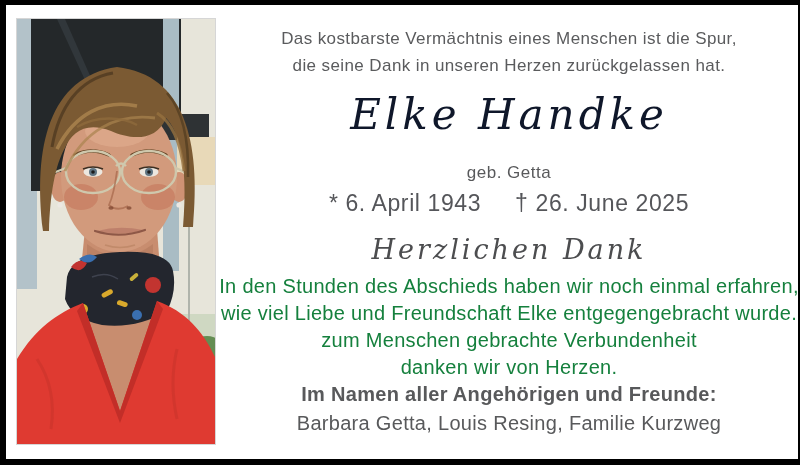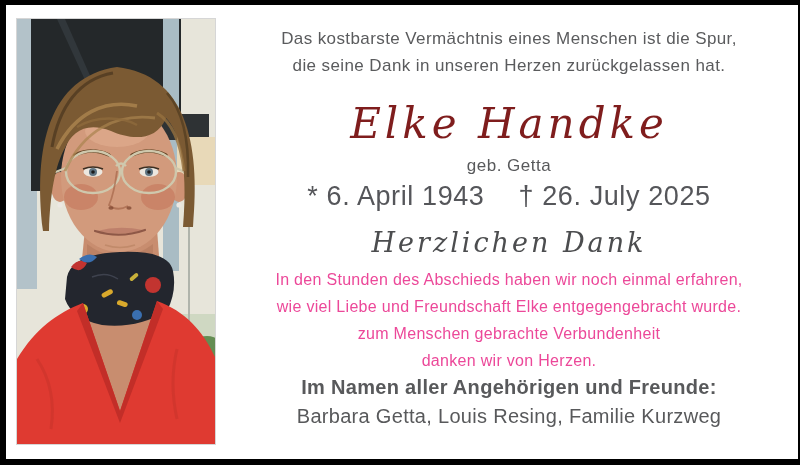--- a/index.html
+++ b/index.html
@@ -34,61 +34,61 @@
     color:#58595b;
   }
   .epigraph{
     margin-top:12px;
     font-size:17px;
     line-height:27px;
     letter-spacing:0.4px;
     color:#5a5b5d;
   }
   .name{
-    margin-top:19px;
+    margin-top:10px;
     font-family:"DejaVu Serif", cursive;
     font-style:italic;
     font-weight:400;
     font-size:42px;
     line-height:52px;
     letter-spacing:4px;
-    color:#7f1d1d;
+    color:#0f172a;
   }
   .maiden{
-    margin-top:4px;
+    margin-top:20px;
     font-size:17px;
     line-height:24px;
     letter-spacing:0.5px;
   }
   .dates{
     margin-top:4px;
-    font-size:27px;
+    font-size:23px;
     line-height:28px;
     letter-spacing:0.6px;
     display:flex;
     justify-content:center;
     gap:34px;
     color:#55565a;
   }
   .thanks{
     margin-top:16px;
     font-family:"DejaVu Serif", cursive;
     font-style:italic;
     font-weight:400;
     font-size:27px;
     line-height:34px;
     letter-spacing:3px;
     color:#4c4d4f;
   }
   .body-lines{
     margin-top:6px;
-    font-size:16px;
+    font-size:20px;
     line-height:27px;
     letter-spacing:0.3px;
-    color:#ec4899;
+    color:#15803d;
   }
   .closing{
     font-size:20px;
     line-height:26px;
     letter-spacing:0.3px;
     font-weight:bold;
   }
   .mourners{
     margin-top:3px;
     font-size:20px;
@@ -215,21 +215,21 @@
         <div>Das kostbarste Vermächtnis eines Menschen ist die Spur,</div>
         <div>die seine Dank in unseren Herzen zurückgelassen hat.</div>
       </div>
 
       <div class="name">Elke Handke</div>
 
       <div class="maiden">geb. Getta</div>
 
       <div class="dates">
         <span>* 6. April 1943</span>
-        <span>† 26. July 2025</span>
+        <span>† 26. June 2025</span>
       </div>
 
       <div class="thanks">Herzlichen Dank</div>
 
       <div class="body-lines">
         <div>In den Stunden des Abschieds haben wir noch einmal erfahren,</div>
         <div>wie viel Liebe und Freundschaft Elke entgegengebracht wurde.</div>
         <div>zum Menschen gebrachte Verbundenheit</div>
         <div>danken wir von Herzen.</div>
       </div>

